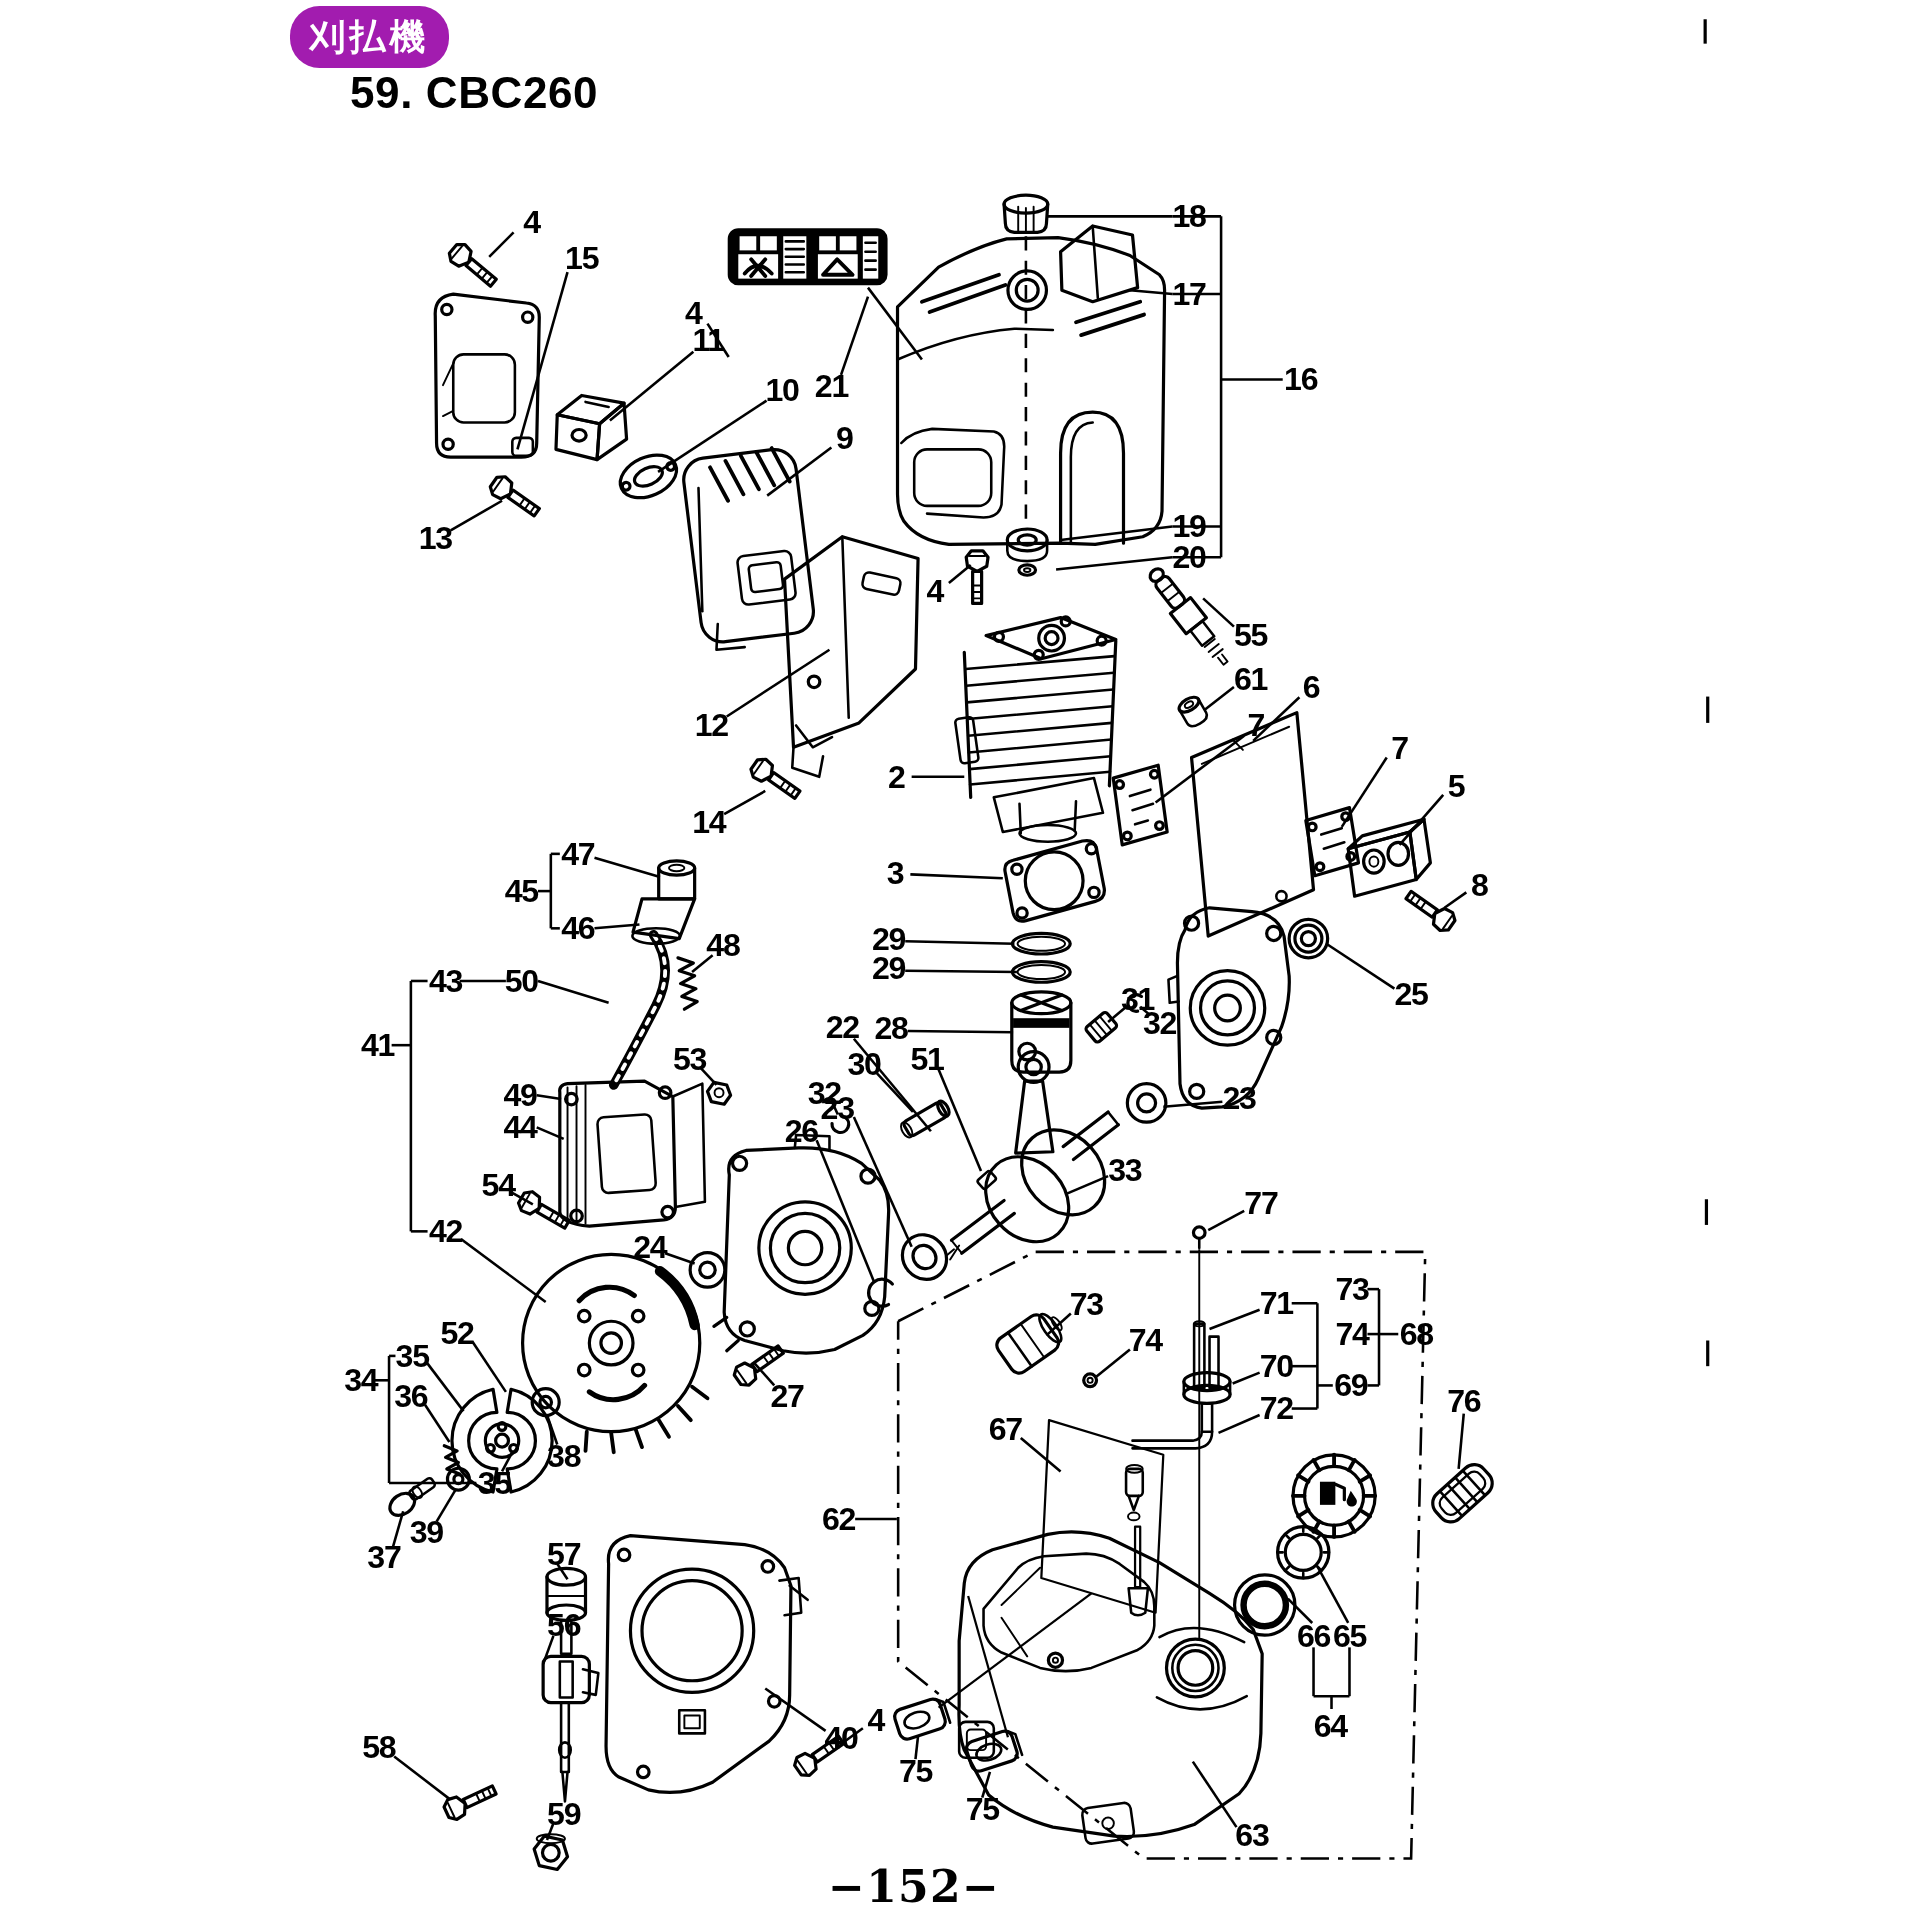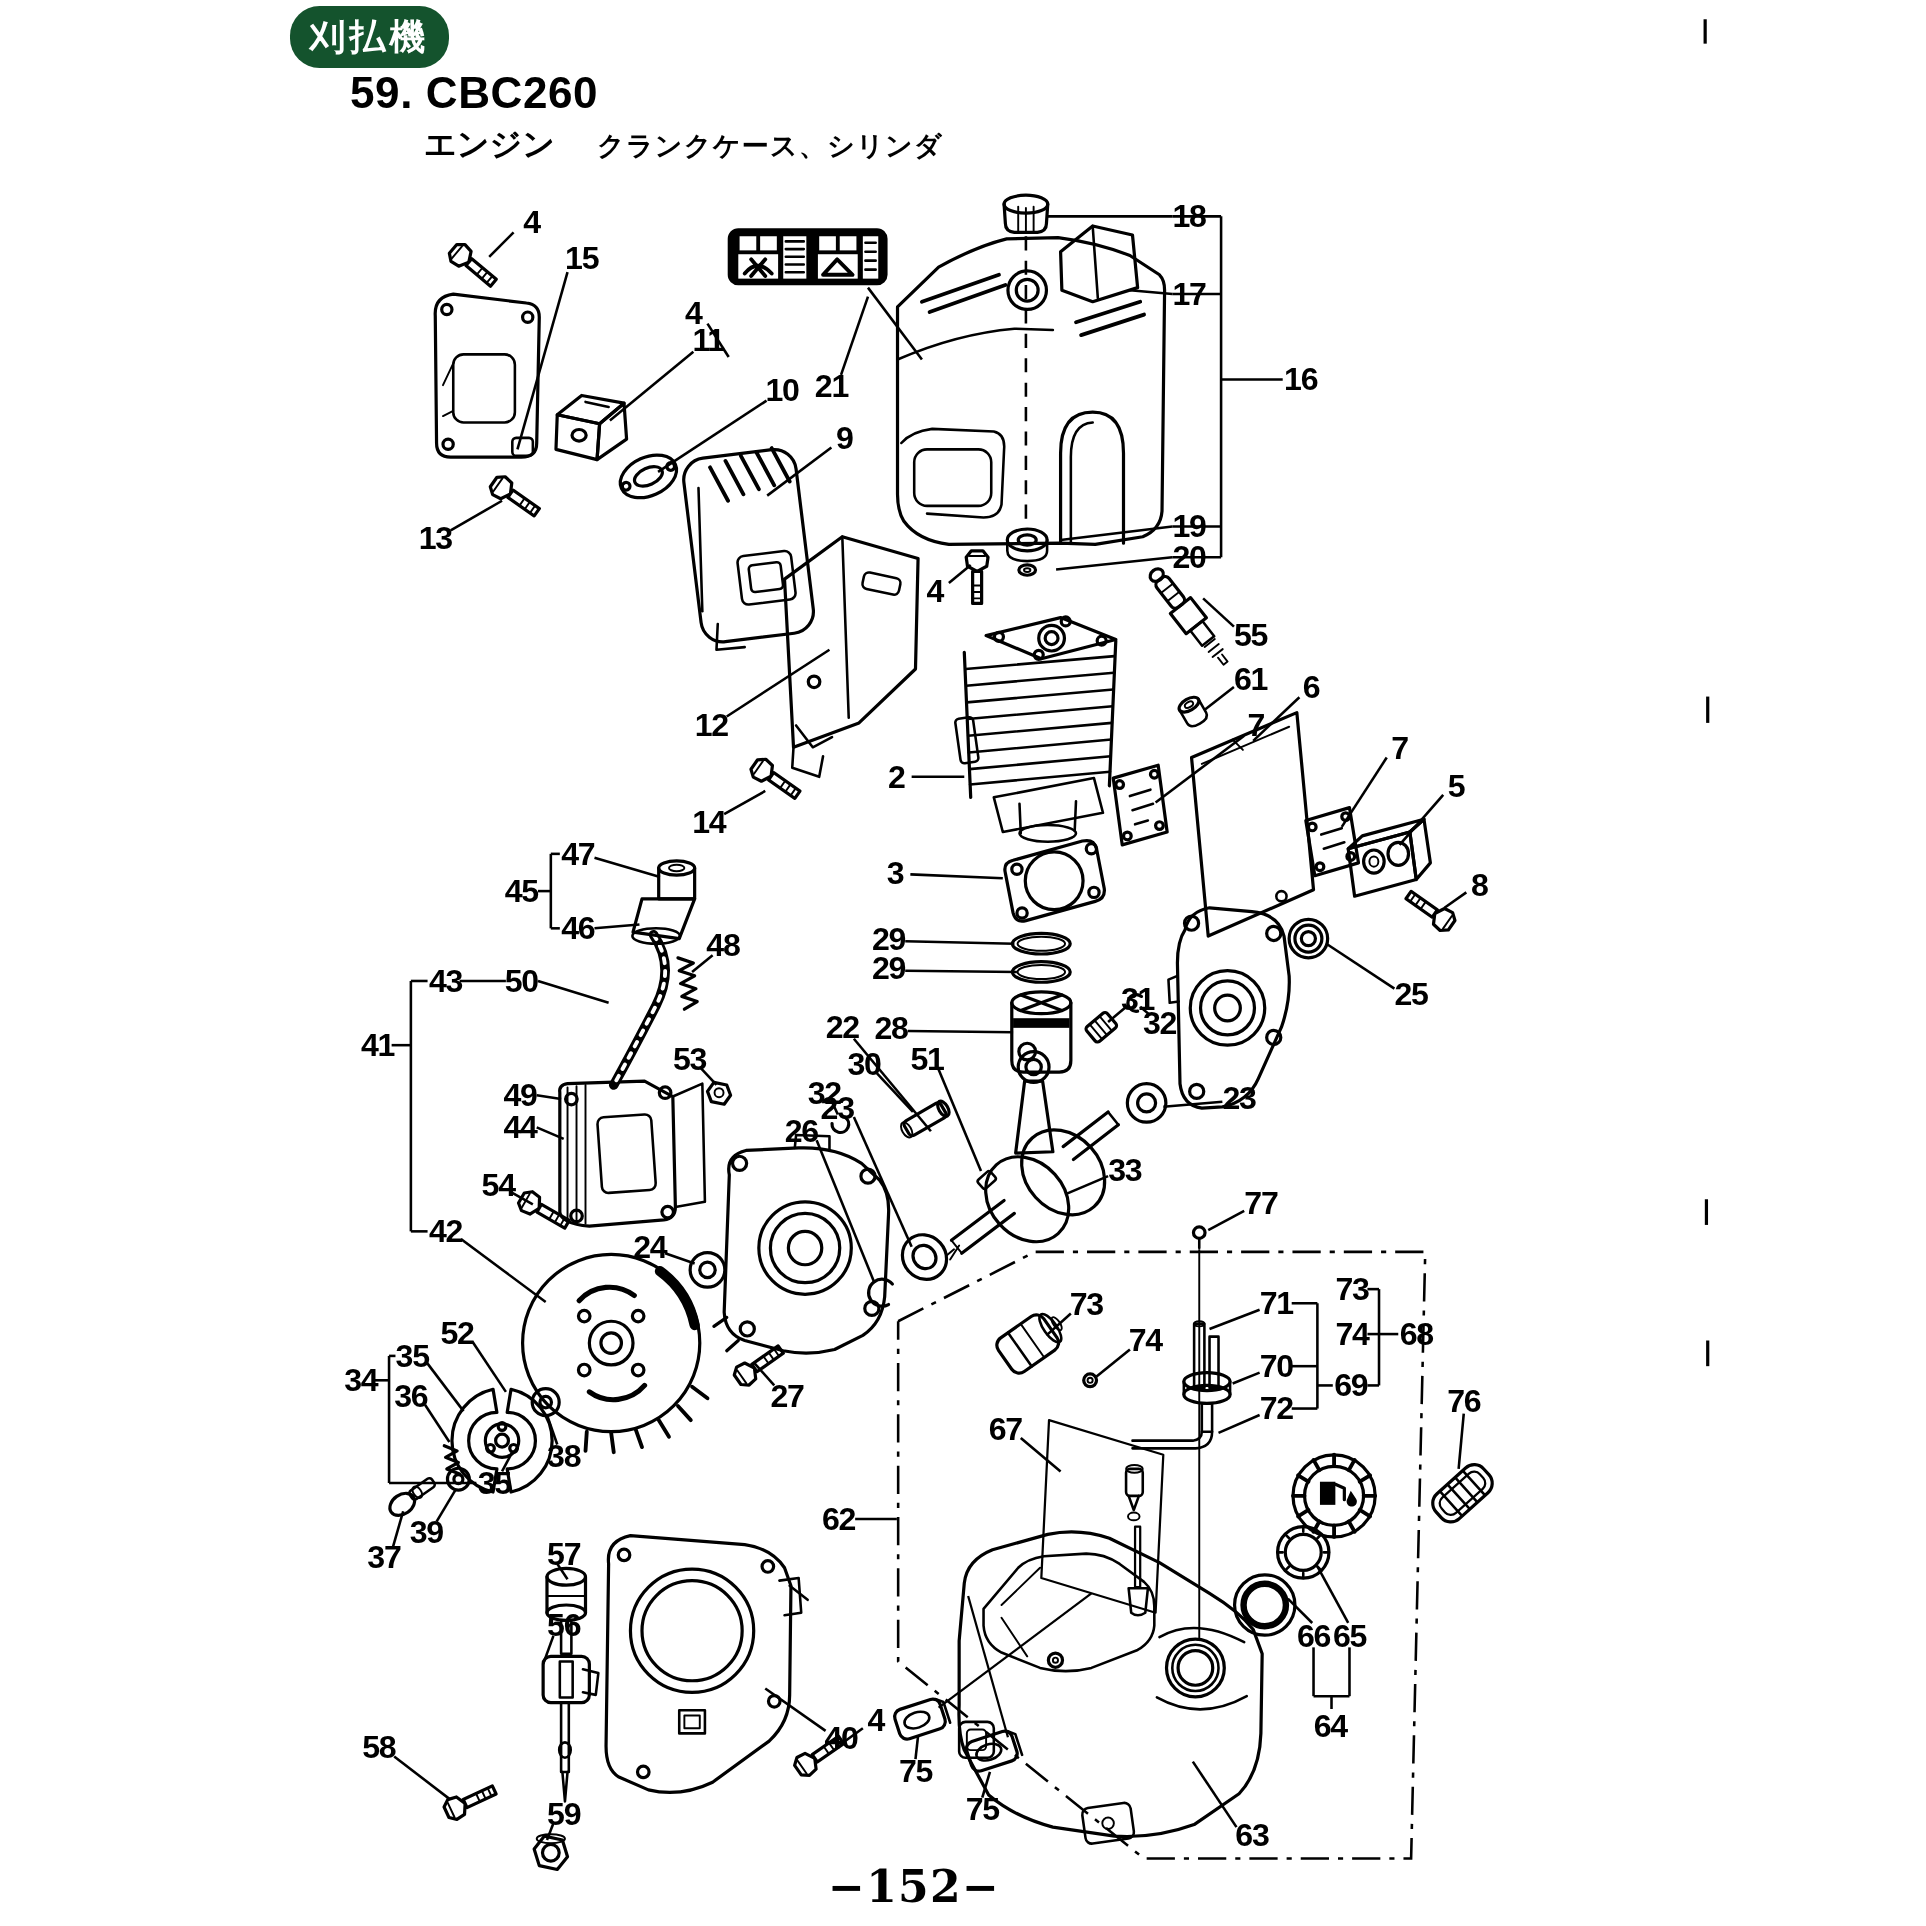--- a/index.html
+++ b/index.html
@@ -1,40 +1,37 @@
 <!DOCTYPE html>
 <html style="font-size:10.3px"><head>
 <meta charset="utf-8">
 <style>
   html,body{margin:0;padding:0;background:#fff;}
   .page{position:relative;width:1926px;height:1926px;background:#fff;overflow:hidden;
         font-family:"Liberation Sans",sans-serif;color:#000;}
-  .badge{position:absolute;left:290px;top:6.4px;width:159px;height:62px;background:#14532d;
+  .badge{position:absolute;left:290px;top:6.4px;width:159px;height:62px;background:#a21caf;
          border-radius:29.5px;display:flex;align-items:center;justify-content:center;}
   .badge span{color:#fff;font-size:36px;font-weight:bold;letter-spacing:3.9px;}
   .model{position:absolute;left:350px;top:68px;font-size:44px;font-weight:bold;letter-spacing:0.6px;}
   .subtitle{position:absolute;left:424px;top:123px;font-size:32px;font-weight:bold;}
   .subtitle .sub2{font-size:27px;margin-left:42px;letter-spacing:1.3px;}
   .pageno{position:absolute;left:828px;top:1861px;width:167px;text-align:center;
           font-family:"DejaVu Serif","Liberation Serif",serif;font-size:44px;font-weight:bold;letter-spacing:1.3px;}
   svg{position:absolute;left:0;top:0;}
   text.plbl{font-family:"Liberation Sans",sans-serif;font-weight:bold;font-size:50px;letter-spacing:-2px;}
 </style>
 </head>
 <body>
 
 <div class="page">
 
   <div class="badge">
     <span>刈払機</span>
   </div>
   <div class="model">59. CBC260</div>
-  <div class="subtitle">
-    <span>エンジン</span><span class="sub2">クランクケース、シリンダ</span>
-  </div>
   <div class="pageno">−152−</div>
 
   <svg id="diagram-svg" width="1926" height="1926" viewBox="0 0 3000 3000">
 
     <defs>
       <g id="bolt">
         <polygon points="-16,-9 -16,9 -6,17 8,15 16,0 8,-15 -6,-17" fill="#fff" stroke="#000" stroke-width="5"></polygon>
         <line x1="-8" y1="-12" x2="-8" y2="12" stroke="#000" stroke-width="3"></line>
         <rect x="16" y="-7" width="50" height="14" fill="#fff" stroke="#000" stroke-width="5"></rect>
         <line x1="38" y1="-7" x2="38" y2="7" stroke="#000" stroke-width="3"></line>

